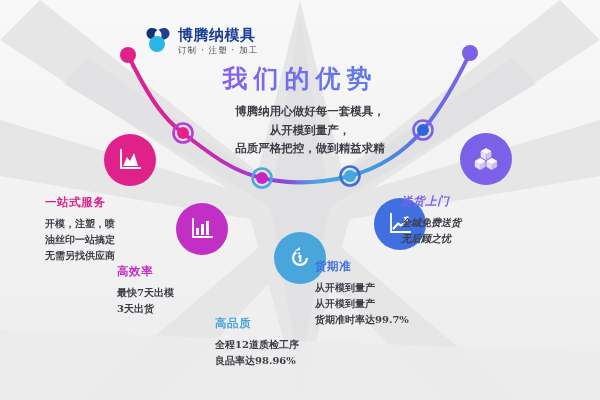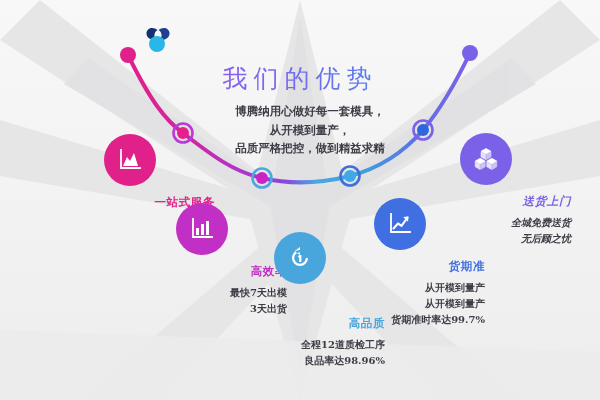--- a/index.html
+++ b/index.html
@@ -55,21 +55,21 @@
   }
 
   
   #headline {
     position: absolute;
     left: 0; right: 0;
     top: 62px;
     text-align: center;
     font-family: "DejaVu Sans", sans-serif;
     font-size: 25px;
-    font-weight: normal;
+    font-weight: bold;
     letter-spacing: 6px;
     background: linear-gradient(90deg, #b03bd6 0%, #8b5cf0 35%, #4f86e8 70%, #3fa9e5 100%);
     -webkit-background-clip: text;
     background-clip: text;
     color: transparent;
     -webkit-text-fill-color: transparent;
   }
   #blurb {
     position: absolute;
     left: 0; right: 0;
@@ -90,21 +90,21 @@
     width: 600px;
     height: 400px;
     pointer-events: none;
   }
 
   
   .feature {
     position: absolute;
     width: 170px;
     margin-left: -85px;
-    text-align: right;
+    text-align: left;
   }
   .feature .badge {
     width: 52px;
     height: 52px;
     border-radius: 50%;
     margin: 0 auto;
     display: flex;
     align-items: center;
     justify-content: center;
   }
@@ -198,20 +198,24 @@
 
   <div id="logo">
     <span class="mark">
       <svg width="30" height="28" viewBox="0 0 30 28" xmlns="http://www.w3.org/2000/svg">
         <path d="M14.5 3 C10 -1 3 1 3.5 7 C3.9 11.5 9 13.5 13 12.5 C10.5 9.5 11 5 14.5 3Z" fill="#15306e"></path>
         <path d="M15.5 3 C20 -1 27 1 26.5 7 C26 11.5 21 13.5 17 12.5 C19.5 9.5 19 5 15.5 3Z" fill="#1f3f8f"></path>
         <circle cx="14" cy="17" r="8" fill="#29b7e8"></circle>
         <path d="M14 9.2 a8 8 0 0 0 0 15.6 a8 8 0 0 1 0 -15.6z" fill="#8fd9f2"></path>
       </svg>
     </span>
+    <span class="words">
+      <span class="name">博腾纳模具</span>
+      <span class="sub">订制 · 注塑 · 加工</span>
+    </span>
   </div>
 
   <div id="headline">我们的优势</div>
 
   <div id="blurb">
     <div>博腾纳用心做好每一套模具，</div>
     <div>从开模到量产，</div>
     <div>品质严格把控，做到精益求精</div>
   </div>
 
@@ -219,20 +223,25 @@
       <div class="feature" style="left: 130px; top: 134px;">
         <div class="badge" style="background: rgb(224, 33, 138);">
           <span>
             <svg width="26" height="26" viewBox="0 0 26 26">
               <path d="M4 3 L4 21 L23 21" stroke="white" stroke-width="1.8" fill="none" stroke-linecap="square"></path>
               <path d="M6 19 L10 10 L13 14 L17 6 L21 19 Z" fill="white"></path>
             </svg>
           </span>
         </div>
         <div class="ftitle" style="color: rgb(224, 33, 138);">一站式服务</div>
+        <div class="fdesc">
+          <div>开模，注塑，喷</div>
+          <div>油丝印一站搞定</div>
+          <div>无需另找供应商</div>
+        </div>
       </div>
       <div class="feature" style="left: 202px; top: 203px;">
         <div class="badge" style="background: rgb(193, 47, 196);">
           <span>
             <svg width="26" height="26" viewBox="0 0 26 26">
               <path d="M4 3 L4 21 L23 21" stroke="white" stroke-width="1.8" fill="none" stroke-linecap="square"></path>
               <rect x="7" y="12" width="3" height="7" fill="white"></rect>
               <rect x="12" y="8" width="3" height="11" fill="white"></rect>
               <rect x="17" y="5" width="3" height="14" fill="white"></rect>
             </svg>

